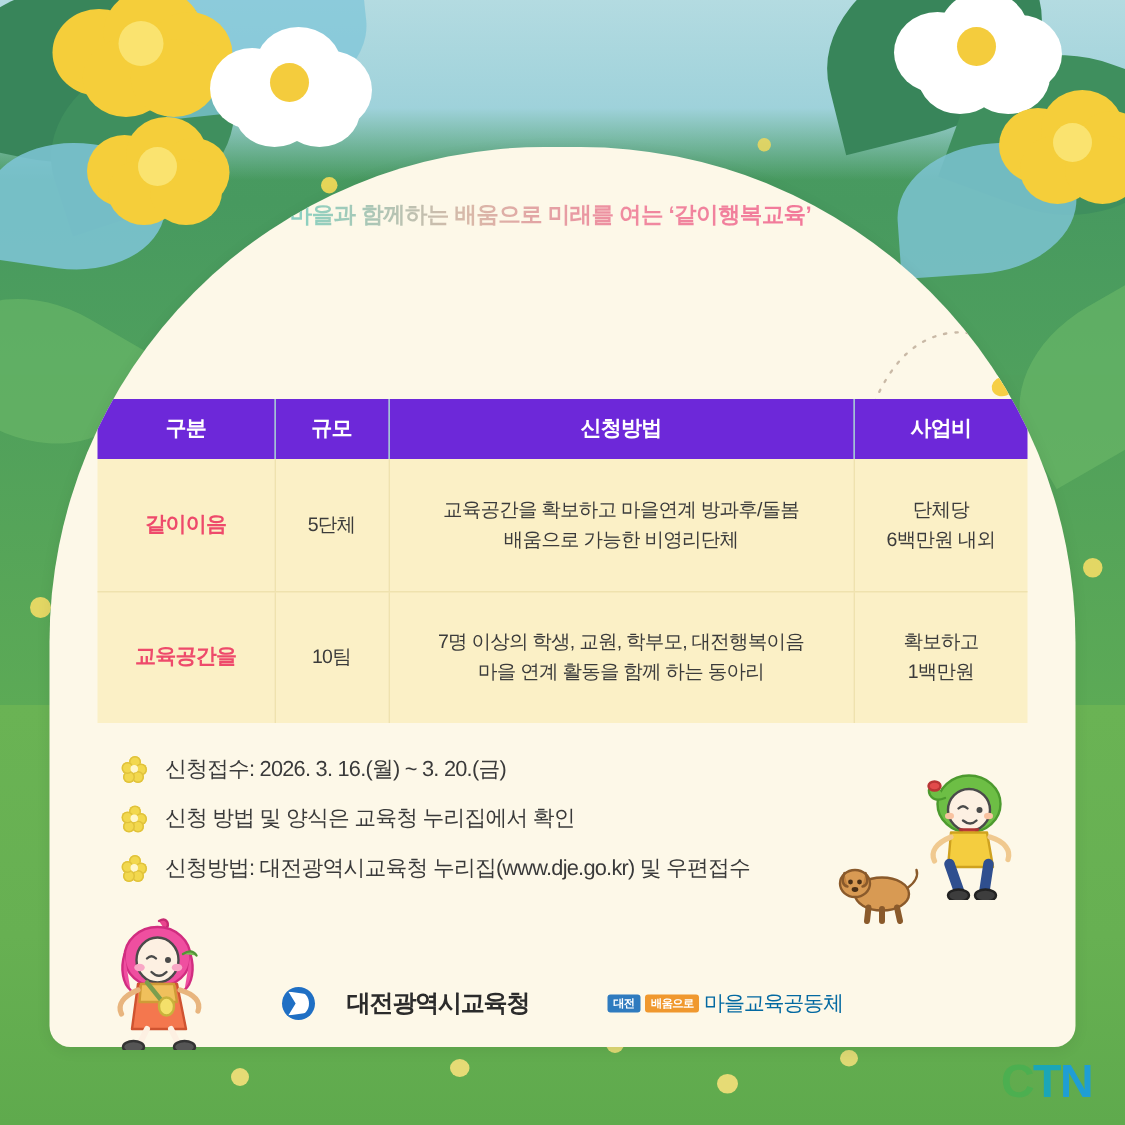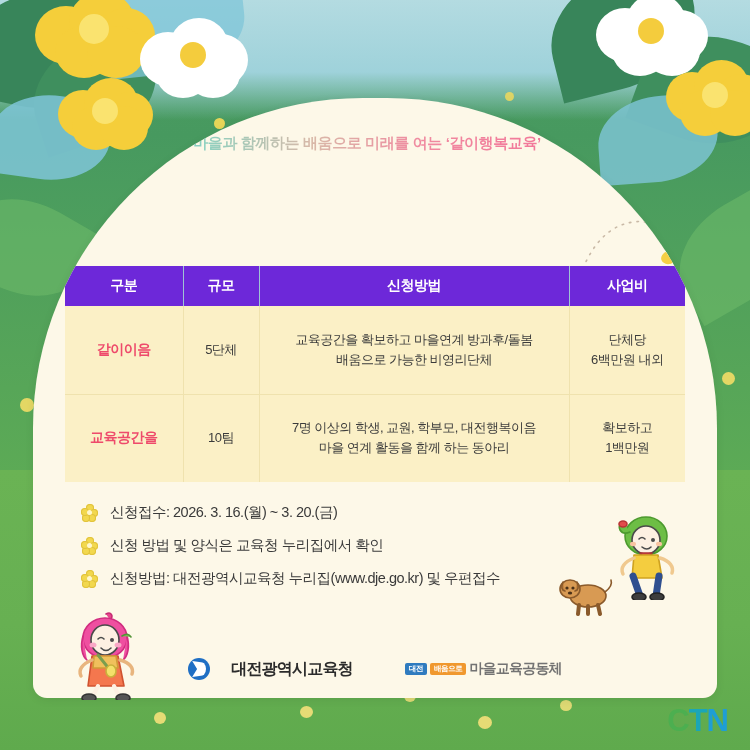--- a/index.html
+++ b/index.html
@@ -209,21 +209,21 @@
 
   .logo-vill { display:flex; align-items:center; gap:3px; }
   .logo-vill .chip {
     font-size:7.5px; font-weight:bold; color:#fff;
     padding:2px 4px; border-radius:2px; letter-spacing:-0.4px;
     line-height:1;
   }
   .chip-blue { background:#2f7bbf; }
   .chip-orange { background:#f0982e; }
   .logo-vill .vtxt {
-    font-size:14px; font-weight:bold; color:#737373; letter-spacing:-0.8px;
+    font-size:14px; font-weight:normal; color:#0369a1; letter-spacing:-0.8px;
     margin-left:0;
   }
 
   
   
   #girl { position:absolute; left:62px; top:608px; width:86px; height:92px; }
   
   #boy { position:absolute; left:610px; top:508px; width:72px; height:92px; }
   
   #dog { position:absolute; left:558px; top:572px; width:60px; height:44px; }

